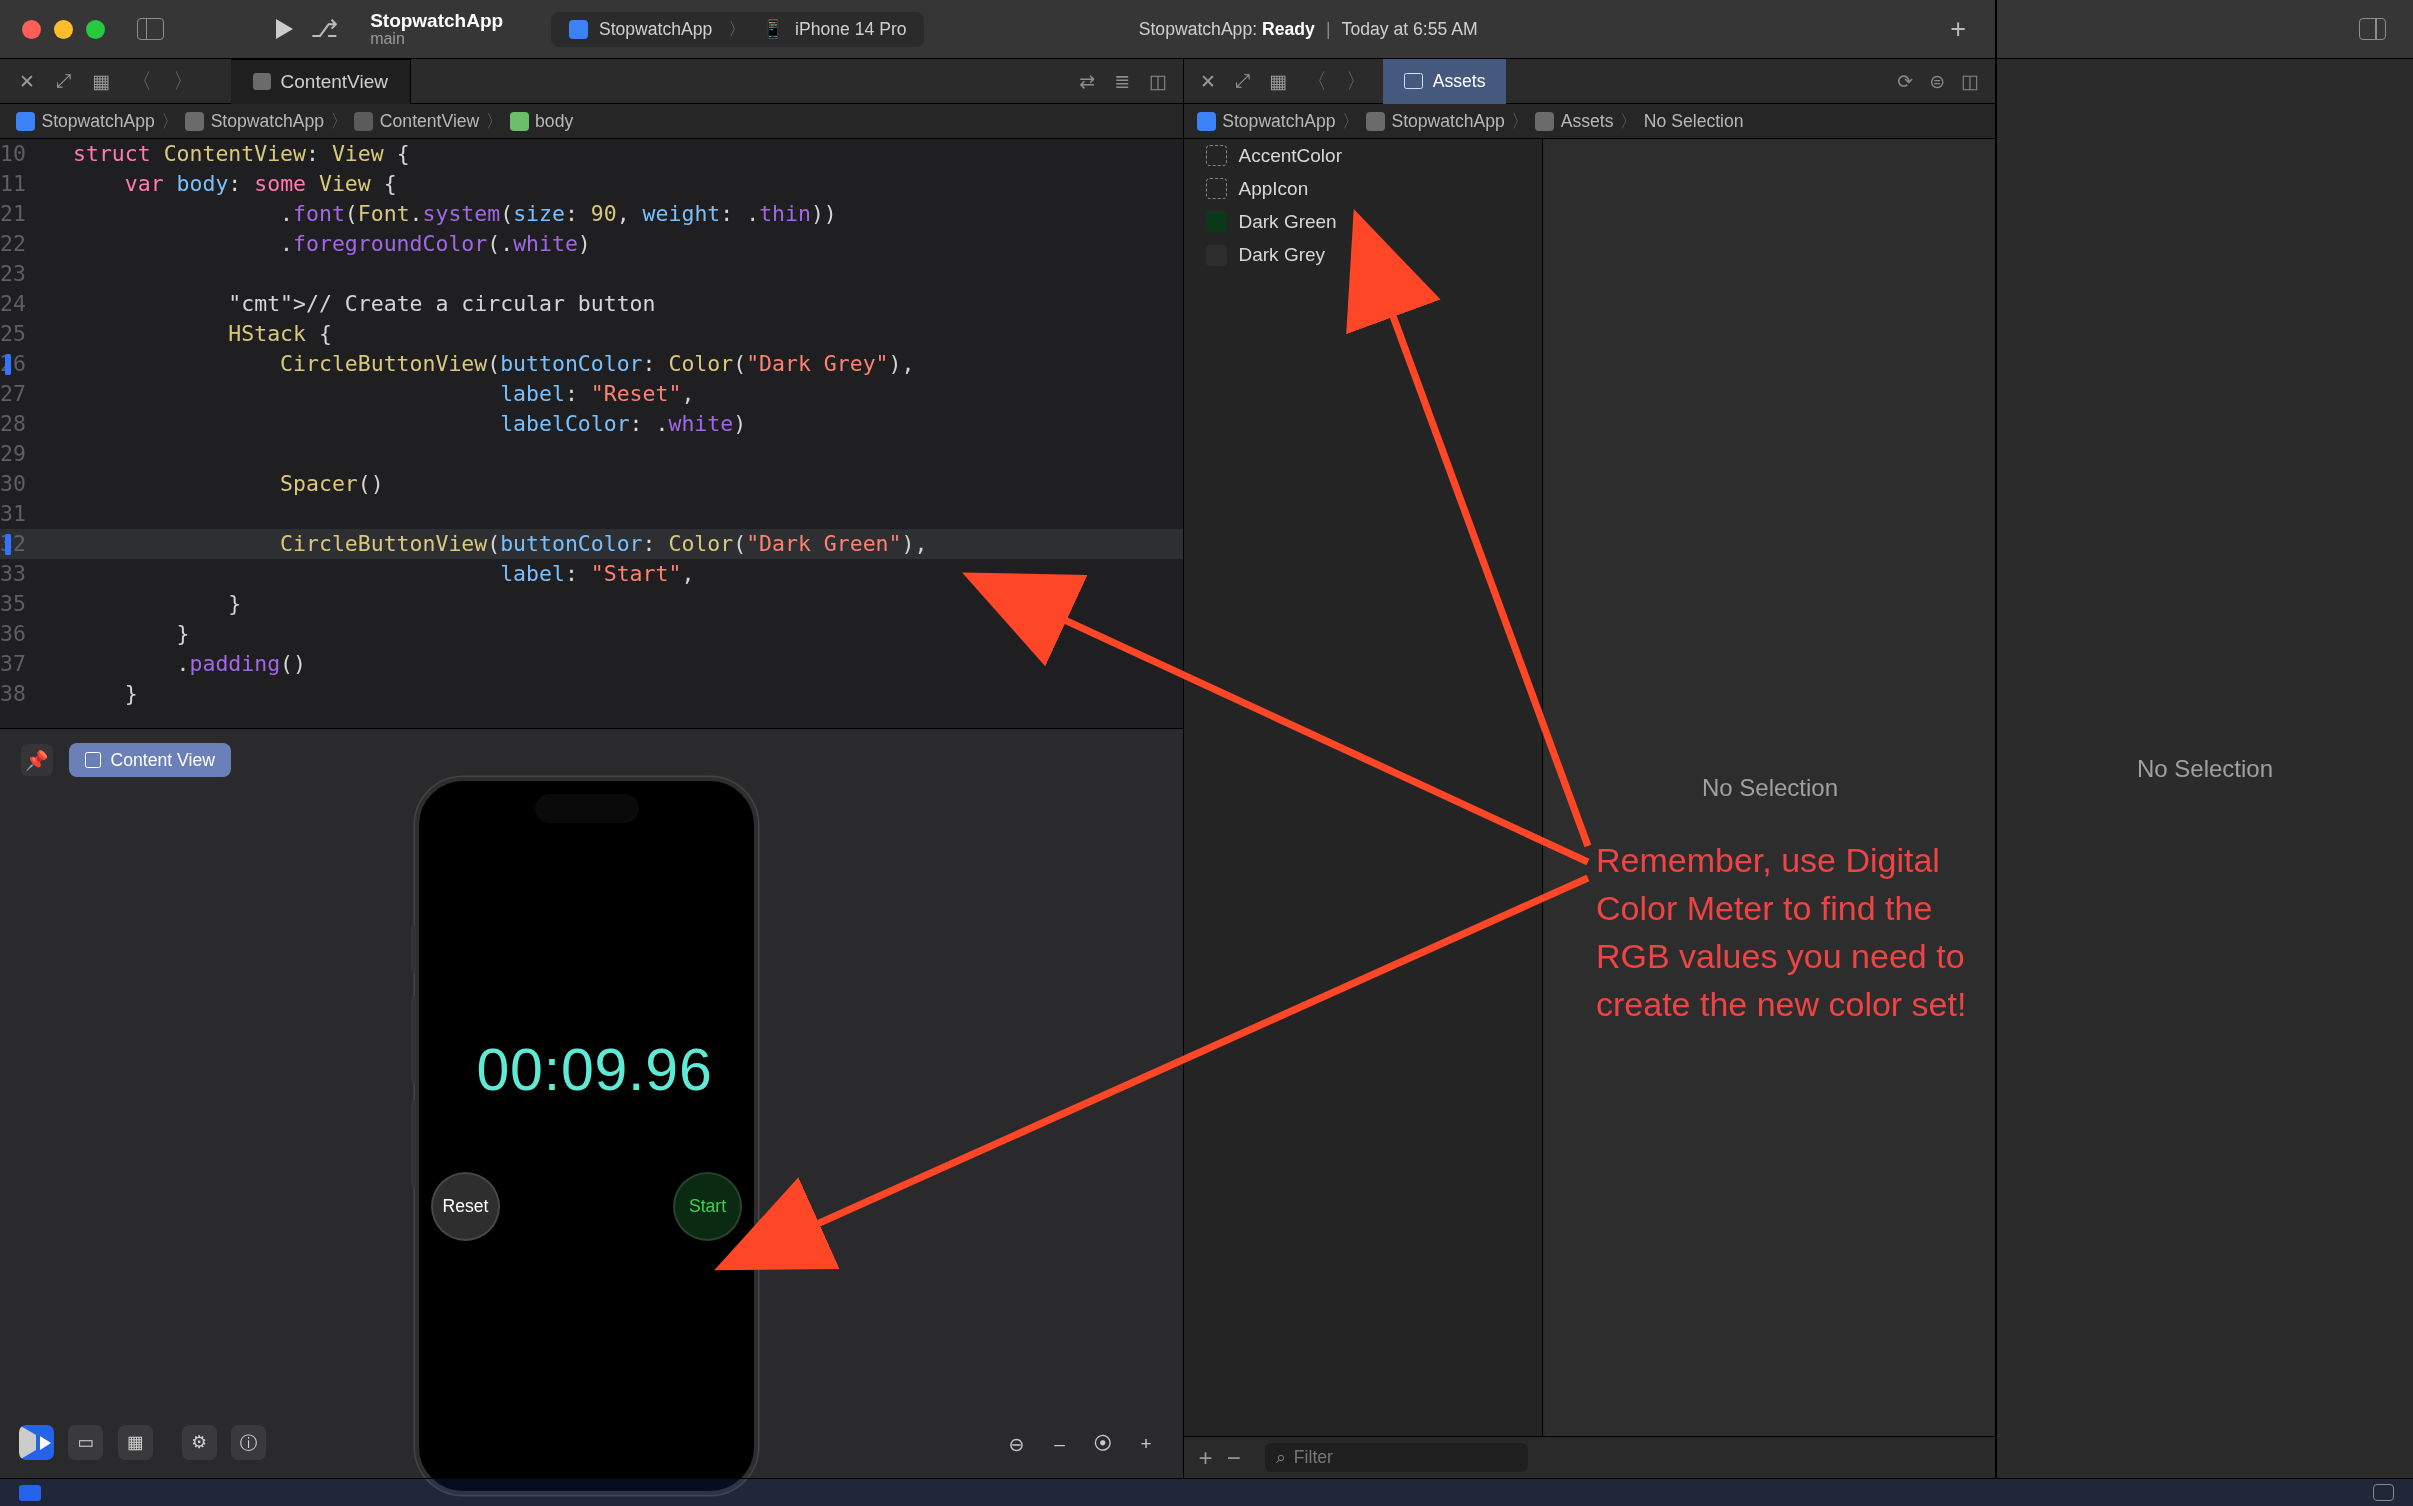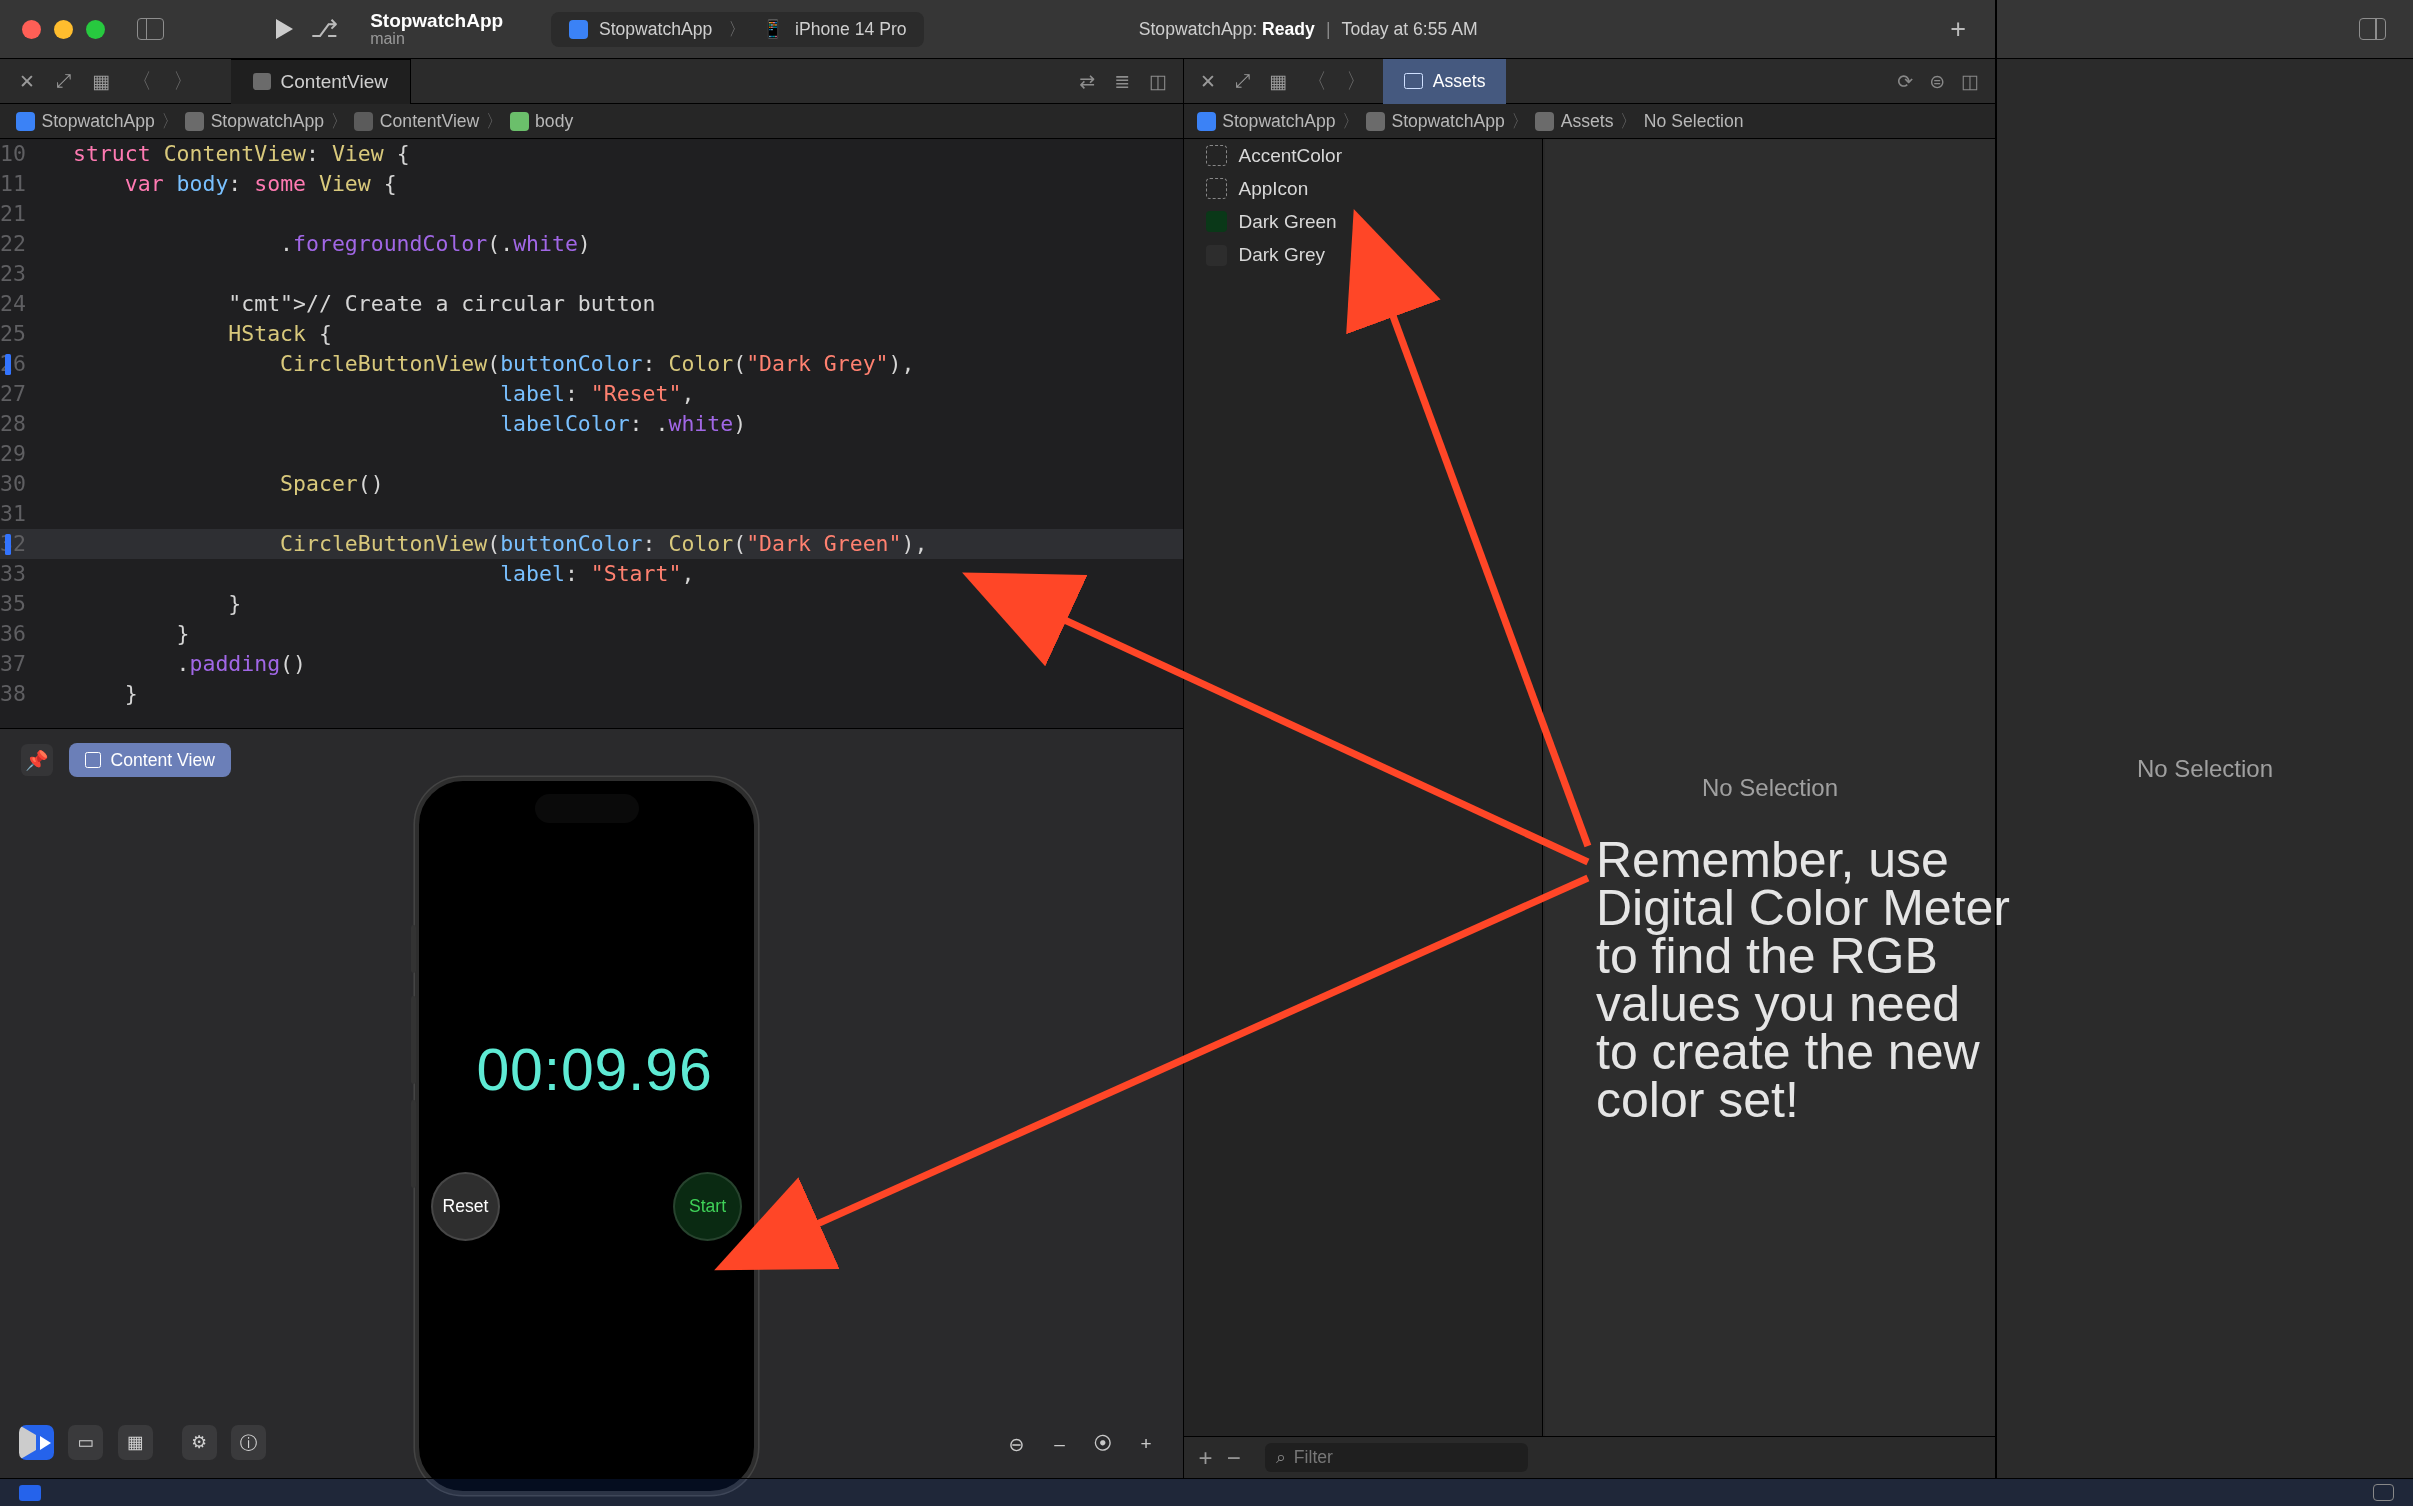--- a/index.html
+++ b/index.html
@@ -121,21 +121,21 @@
 
   
   .col-insp{position:absolute;left:1997px;top:59px;right:0;bottom:29px;background:#2b2b2b;display:flex;align-items:center;justify-content:center;color:#a0a0a0;font-size:24px;}
 
   
   .foot{position:absolute;left:0;right:0;bottom:0;height:29px;background:#2563eb22;border-top:0.8px solid #000;}
   .foot .blue{position:absolute;left:19px;top:6.4px;width:22.3px;height:16px;background:#2563eb;border-radius:3.2px;}
   .foot .rico{position:absolute;right:19px;top:4.8px;width:21px;height:17.6px;border:1.6px solid #888;border-radius:4px;}
 
   
-  .annot-text{position:absolute;left:1596px;top:836px;color:#e5e5e5;font-size:50px;line-height:48px;font-weight:500;width:415px;}
+  .annot-text{position:absolute;left:1596px;top:836px;color:#ef4444;font-size:34px;line-height:48px;font-weight:500;width:415px;}
   svg.arrows{position:absolute;left:0;top:0;width:2413px;height:1507px;pointer-events:none;}
 </style>
 </head>
 <body>
 
 <div class="titlebar">
   <div class="traffic">
     <div class="tl red"></div>
     <div class="tl yel"></div>
     <div class="tl grn"></div>
@@ -211,20 +211,21 @@
       <div class="code-row">
         <div class="gut">10</div>
         <div class="code"><span class="kw">struct</span> <span class="type">ContentView</span>: <span class="type">View</span> {</div>
       </div>
       <div class="code-row">
         <div class="gut">11</div>
         <div class="code">    <span class="kw">var</span> <span class="param">body</span>: <span class="kw">some</span> <span class="type">View</span> {</div>
       </div>
       <div class="code-row">
         <div class="gut">21</div>
+        <div class="code">                .<span class="method">font</span>(<span class="type">Font</span>.<span class="method">system</span>(<span class="param">size</span>: <span class="num">90</span>, <span class="param">weight</span>: .<span class="method">thin</span>))</div>
       </div>
       <div class="code-row">
         <div class="gut">22</div>
         <div class="code">                .<span class="method">foregroundColor</span>(.<span class="method">white</span>)</div>
       </div>
       <div class="code-row">
         <div class="gut">23</div>
         <div class="code"></div>
       </div>
       <div class="code-row">

